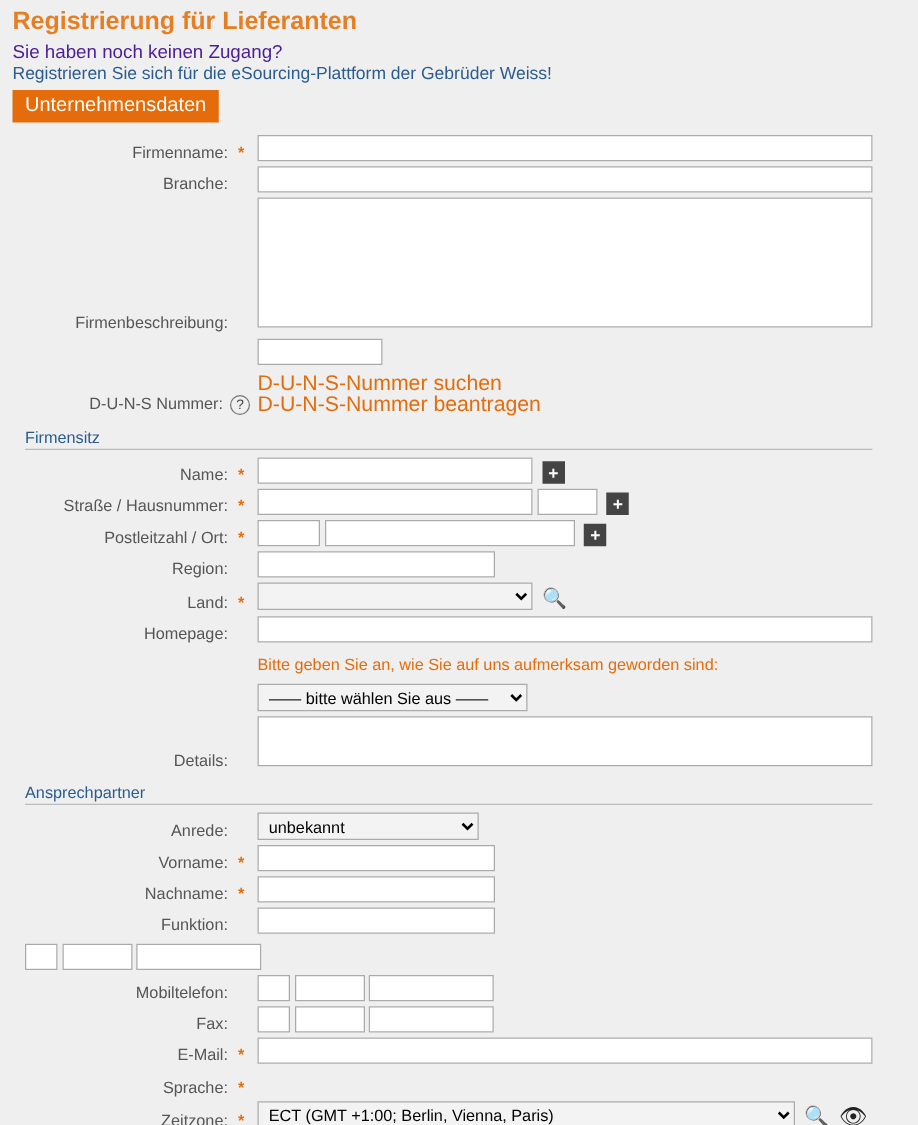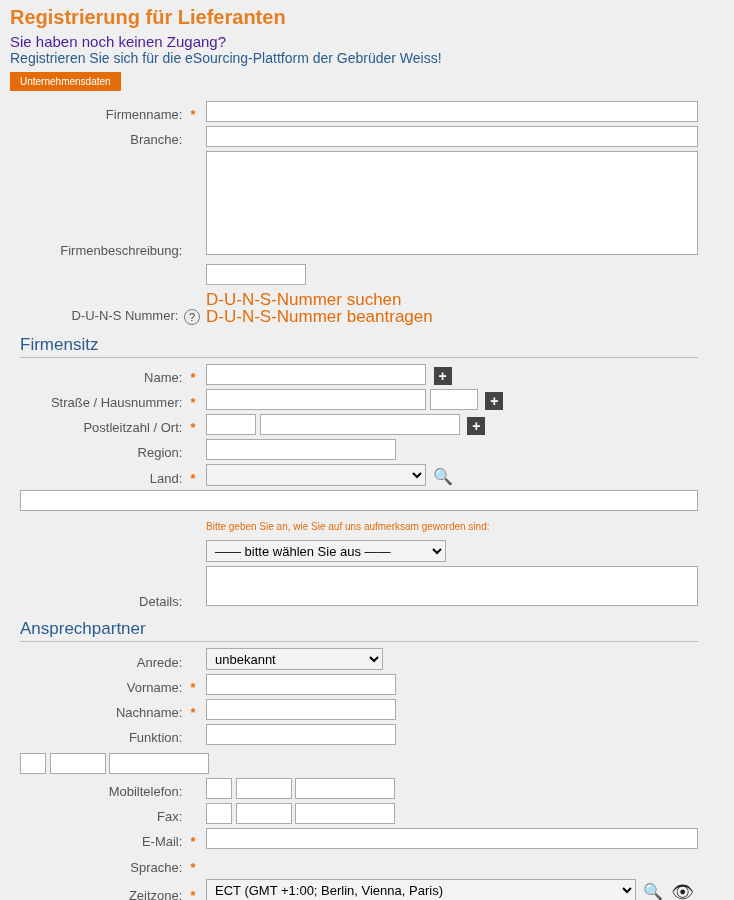--- a/index.html
+++ b/index.html
@@ -28,21 +28,21 @@
     color: #2a5c8f;
   }
   .tab-bar {
     margin: 6px 10px 0 10px;
   }
   .tab {
     display: inline-block;
     background: #e46c0a;
     color: #fff;
     padding: 4px 10px;
-    font-size: 10px;
+    font-size: 16px;
   }
   .form-area {
     margin: 0 10px;
     padding: 10px 26px 10px 10px;
   }
   .row {
     display: flex;
     align-items: flex-end;
     margin-bottom: 4px;
   }
@@ -87,21 +87,21 @@
     border-radius: 50%;
     align-items: center;
     justify-content: center;
     font-size: 11px;
     color: #444;
     vertical-align: middle;
     margin-left: 2px;
   }
   .section-heading {
     color: #2a5c8f;
-    font-size: 17px;
+    font-size: 13px;
     margin: 10px 0 2px 0;
     border-bottom: 1px solid #bbb;
     padding-bottom: 2px;
   }
   .plus-btn {
     display: inline-flex;
     width: 18px;
     height: 18px;
     background: #444;
     color: #fff;
@@ -127,21 +127,21 @@
     vertical-align: middle;
   }
   .eye-icon {
     color: #222;
     font-size: 18px;
     margin-left: 4px;
     vertical-align: middle;
   }
   .prompt-text {
     color: #e46c0a;
-    font-size: 10px;
+    font-size: 13px;
     margin: 6px 0 4px 0;
   }
 </style>
 </head>
 <body>
 
 <div class="page-title">Registrierung für Lieferanten</div>
 <div class="subtitle-1">Sie haben noch keinen Zugang?</div>
 <div class="subtitle-2">Registrieren Sie sich für die eSourcing-Plattform der Gebrüder Weiss!</div>
 
@@ -212,34 +212,35 @@
 
   <div class="row">
     <div class="label-col"><span>Land:</span> <span class="star">*</span></div>
     <div class="input-col">
       <select class="select-dd" style="width:220px"><option></option></select>
       <span class="mag-icon">🔍</span>
     </div>
   </div>
 
   <div class="row">
+    <div class="label-col"><span>Homepage:</span> <span class="star">&nbsp;</span></div>
     <div class="input-col"><input type="text" class="full-wide" style=""></div>
   </div>
 
   <div class="row">
     <div class="label-col"><span class="star">&nbsp;</span></div>
     <div class="input-col">
         <div class="prompt-text">Bitte geben Sie an, wie Sie auf uns aufmerksam geworden sind:</div>
       </div>
   </div>
 
   <div class="row">
     <div class="label-col"><span class="star">&nbsp;</span></div>
     <div class="input-col">
-      <select class="select-dd" style="width:240px">
+      <select class="select-dd" style="width:216px">
         <option>——   bitte wählen Sie aus   ——</option>
       </select>
     </div>
   </div>
 
   <div class="row">
     <div class="label-col"><span>Details:</span> <span class="star">&nbsp;</span></div>
     <div class="input-col"><textarea class="full-wide" style="height: 40px;"></textarea></div>
   </div>
 

